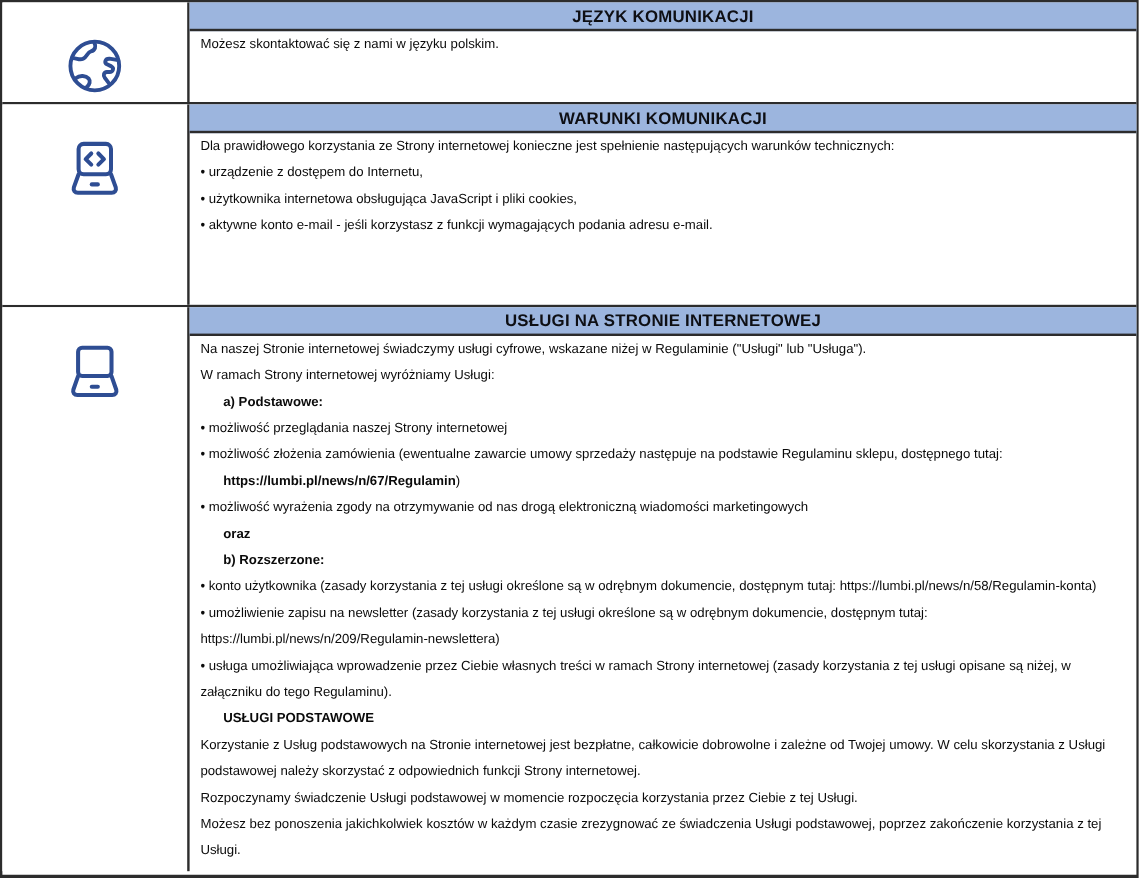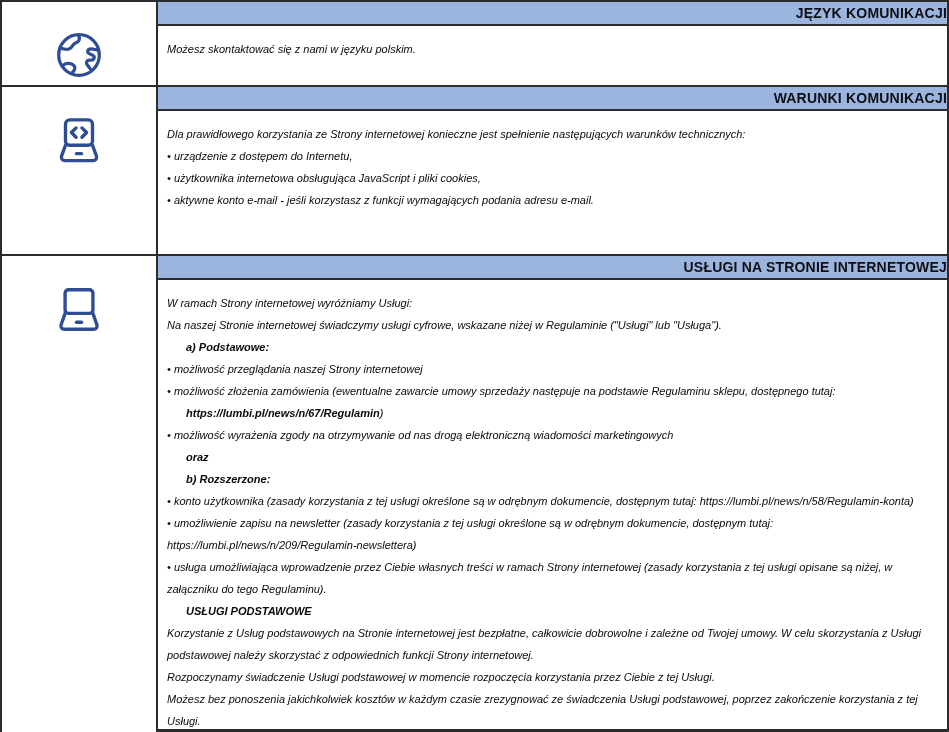--- a/index.html
+++ b/index.html
@@ -36,29 +36,28 @@
     background:#fff;
   }
   .icon-cell svg{color:var(--icon-stroke);}
   .content-cell{
     display:flex;flex-direction:column;min-width:0;
   }
   .header-bar{
     height:24px;flex:0 0 24px;
     background:var(--header-bg);
     border-bottom:2px solid var(--border);
-    display:flex;align-items:center;justify-content:flex-end;
+    display:flex;align-items:center;justify-content:center;
     font-weight:bold;font-size:14px;letter-spacing:.2px;
     color:var(--header-text);
   }
   .body-cell{
-    padding:12px 6px 0 9px;
+    padding:0 6px 0 9px;
     font-size:11px;line-height:22px;color:var(--body-text);
     overflow:hidden;
-    font-style:italic;
   }
   .body-cell p{margin:0;}
   .bold{font-weight:bold;margin-left:19px;}
 </style>
 </head>
 <body>
 
 <div class="doc">
 
   <div class="row sec0">
@@ -109,22 +108,22 @@
         <rect x="15.5" y="8" width="33" height="28" rx="4"></rect>
         <path d="M15.5 36 L10.8 49.5 C10 52.5 11.8 54.8 14.8 54.8 L49.2 54.8 C52.2 54.8 54 52.5 53.2 49.5 L48.5 36"></path>
         <line x1="29" y1="46.5" x2="35" y2="46.5"></line>
       </svg>
     </div>
     <div class="content-cell">
       <div class="header-bar">
         <span>USŁUGI NA STRONIE INTERNETOWEJ</span>
       </div>
       <div class="body-cell">
+          <p><span>Na naszej Stronie internetowej świadczymy usługi cyfrowe, wskazane niżej w Regulaminie ("Usługi" lub "Usługa").</span></p>
           <p><span>W ramach Strony internetowej wyróżniamy Usługi:</span></p>
-          <p><span>Na naszej Stronie internetowej świadczymy usługi cyfrowe, wskazane niżej w Regulaminie ("Usługi" lub "Usługa").</span></p>
           <p><span class="bold">a) Podstawowe:</span></p>
           <p><span>• możliwość przeglądania naszej Strony internetowej</span></p>
           <p><span>• możliwość złożenia zamówienia (ewentualne zawarcie umowy sprzedaży następuje na podstawie Regulaminu sklepu, dostępnego tutaj: </span><span class="bold">https://lumbi.pl/news/n/67/Regulamin</span><span>)</span></p>
           <p><span>• możliwość wyrażenia zgody na otrzymywanie od nas drogą elektroniczną wiadomości marketingowych</span></p>
           <p><span class="bold">oraz</span></p>
           <p><span class="bold">b) Rozszerzone:</span></p>
           <p><span>• konto użytkownika (zasady korzystania z tej usługi określone są w odrębnym dokumencie, dostępnym tutaj: https://lumbi.pl/news/n/58/Regulamin-konta)</span></p>
           <p><span>• umożliwienie zapisu na newsletter (zasady korzystania z tej usługi określone są w odrębnym dokumencie, dostępnym tutaj: https://lumbi.pl/news/n/209/Regulamin-newslettera)</span></p>
           <p><span>• usługa umożliwiająca wprowadzenie przez Ciebie własnych treści w ramach Strony internetowej (zasady korzystania z tej usługi opisane są niżej, w załączniku do tego Regulaminu).</span></p>
           <p><span class="bold">USŁUGI PODSTAWOWE</span></p>

